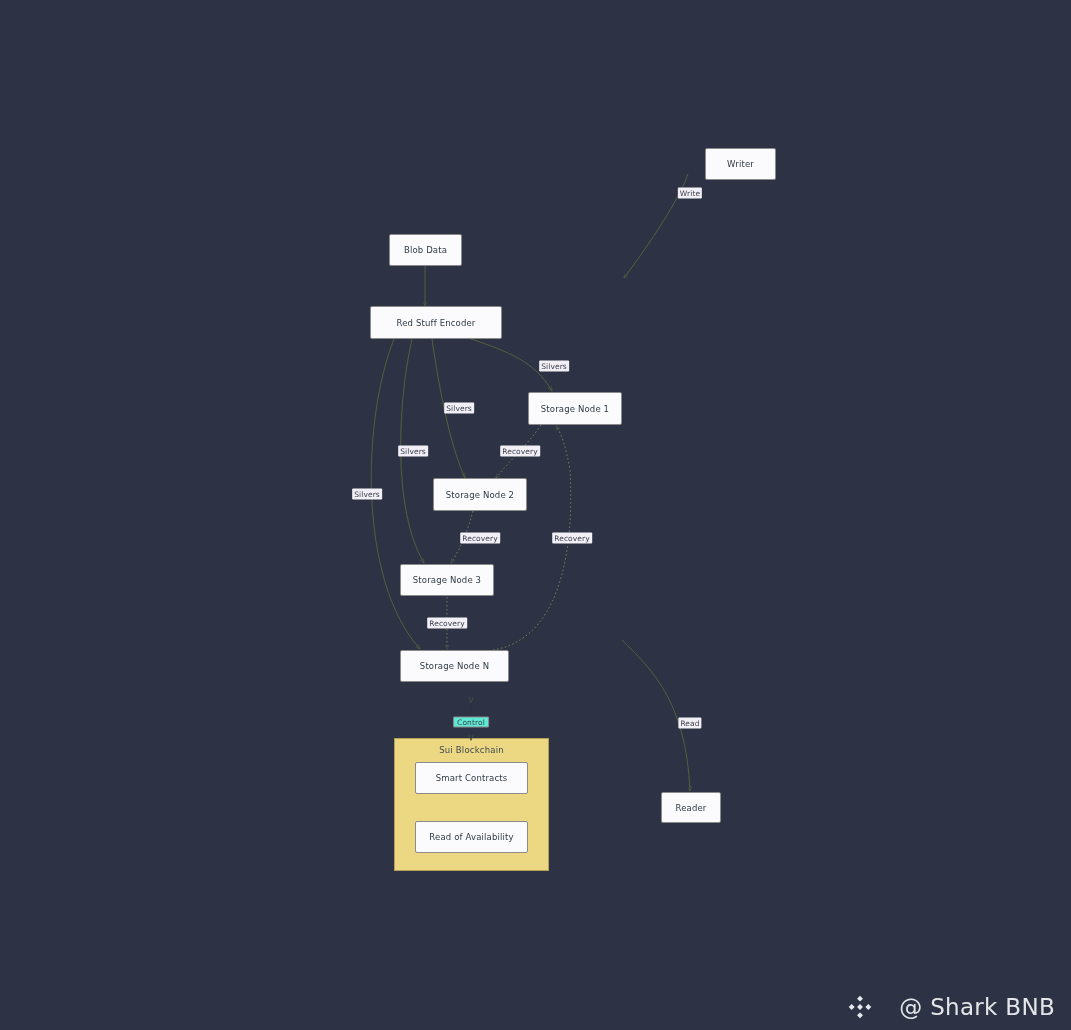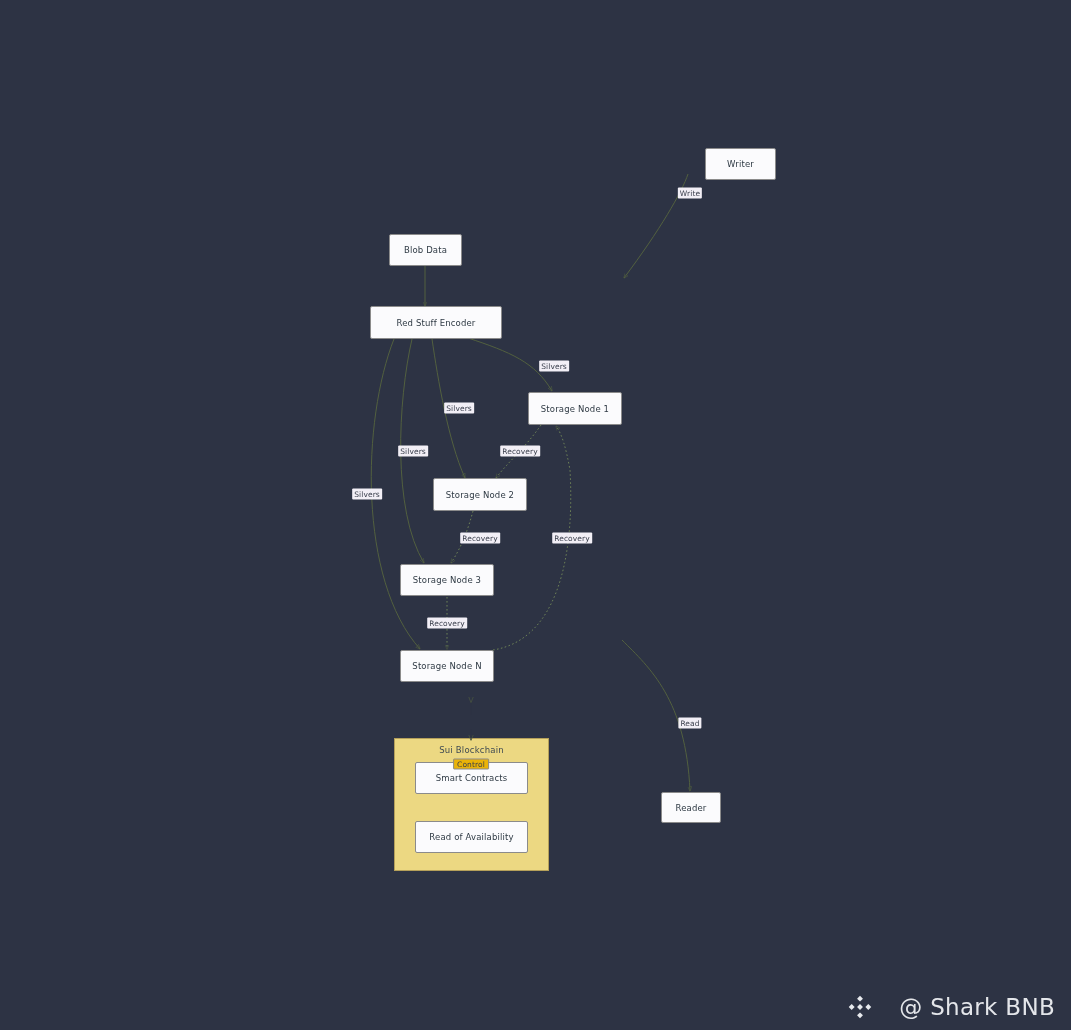--- a/index.html
+++ b/index.html
@@ -70,24 +70,23 @@
     background: #f2eff6;
     color: #3a3f4c;
     font-size: 7.5px;
     padding: 1px 2px;
     border-radius: 1px;
     white-space: nowrap;
     transform: translate(-50%, -50%);
     letter-spacing: .1px;
   }
   .edge-label.boxed {
-    background: #eab308;
+    background: #5eead4;
     border: 1px solid #8b8b8b;
     padding: 0 3px;
-    margin-top: 42px;
   }
 
   
   #edges {
     position: absolute;
     left: 0; top: 0;
     width: 1071px; height: 1030px;
     pointer-events: none;
   }
   #edges path { fill: none; stroke: #52603f; stroke-width: 1; }
@@ -173,21 +172,21 @@
   </div>
 
   <div class="node" style="left:433px; top:478px; width:94px; height:33px;">
     <span>Storage Node 2</span>
   </div>
 
   <div class="node" style="left:400px; top:564px; width:94px; height:32px;">
     <span>Storage Node 3</span>
   </div>
 
-  <div class="node" style="left:400px; top:650px; width:94px; height:32px;justify-content:center;">
+  <div class="node" style="left:400px; top:650px; width:109px; height:32px;justify-content:center;">
     <span>Storage Node N</span>
   </div>
 
   <div class="node" style="left:415px; top:762px; width:113px; height:32px;">
     <span>Smart Contracts</span>
   </div>
 
   <div class="node" style="left:415px; top:821px; width:113px; height:32px;">
     <span>Read of Availability</span>
   </div>

